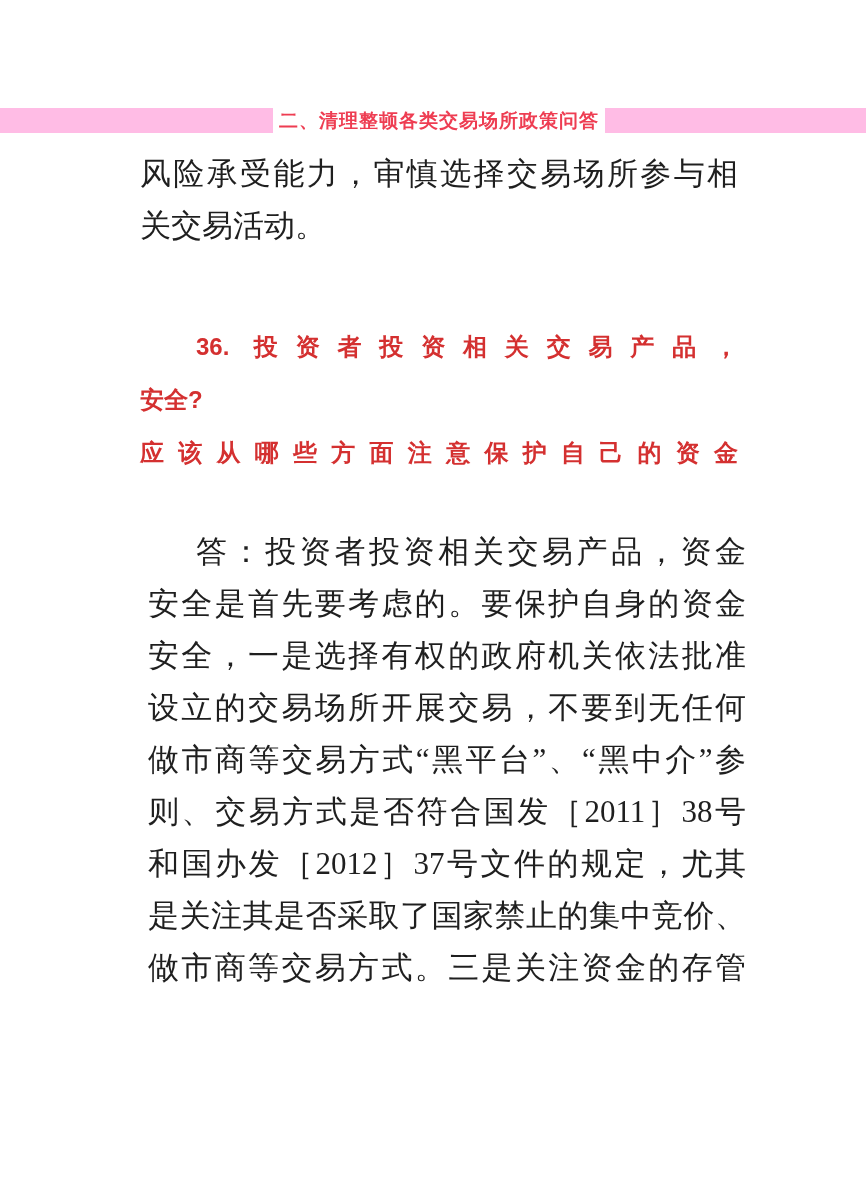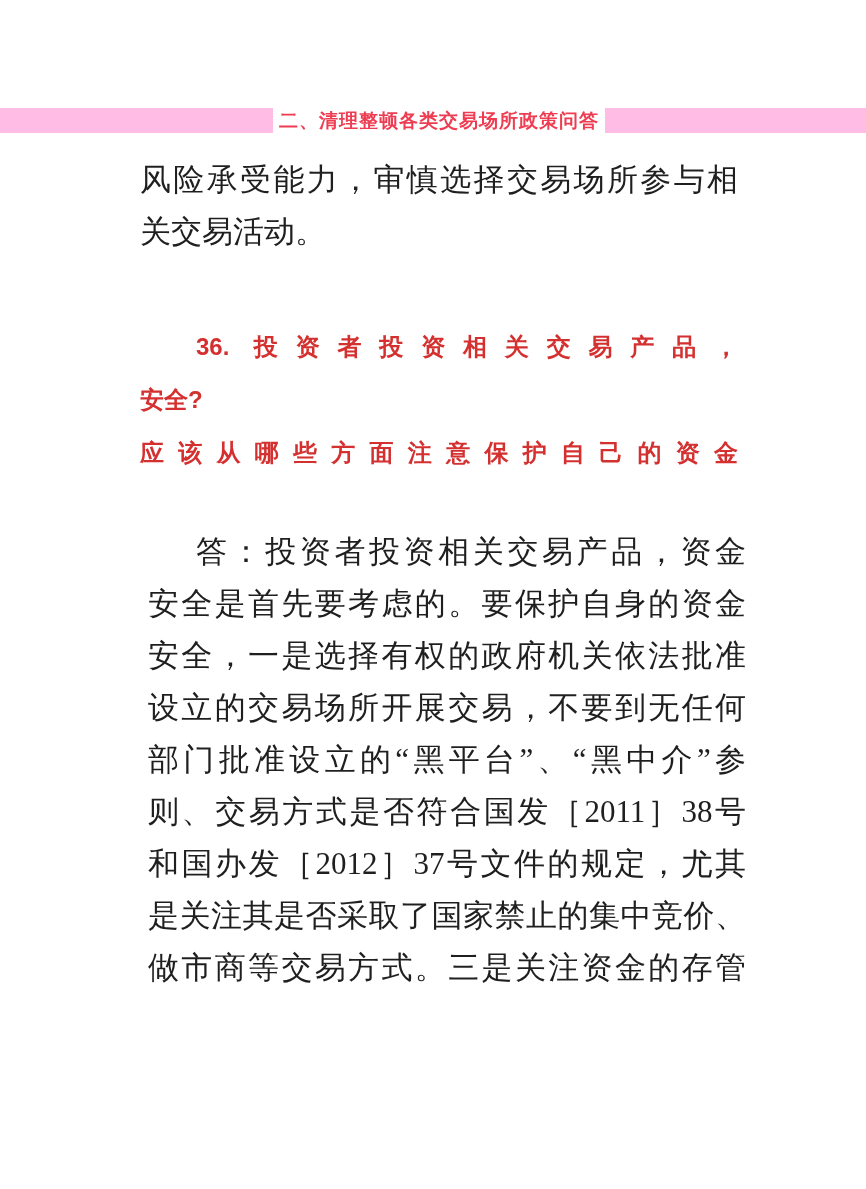--- a/index.html
+++ b/index.html
@@ -47,21 +47,21 @@
     color: #1f1f1f;
     white-space: nowrap;
   }
   .j {
     white-space: normal;
     text-align: justify;
     text-align-last: justify;
     text-justify: inter-character;
   }
 
-  .intro  { position: absolute; left: 140px; top: 154px; width: 598px; }
+  .intro  { position: absolute; left: 140px; top: 148px; width: 598px; }
 
   .question {
     position: absolute; left: 140px; top: 320px; width: 598px;
     font-family: "Liberation Sans", "DejaVu Sans", sans-serif;
   }
   .question .tline {
     height: 53px;
     line-height: 53px;
     font-size: 24px;
     font-weight: bold;
@@ -103,21 +103,21 @@
     <div class="tline j indent-q">36. 投资者投资相关交易产品，</div>
     <div class="tline">安全?</div>
     <div class="tline j">应该从哪些方面注意保护自己的资金</div>
   </div>
 
   <div class="answer">
     <div class="tline j indent-a">答：投资者投资相关交易产品，资金</div>
     <div class="tline j">安全是首先要考虑的。要保护自身的资金</div>
     <div class="tline j">安全，一是选择有权的政府机关依法批准</div>
     <div class="tline j">设立的交易场所开展交易，不要到无任何</div>
-    <div class="tline j">部门批准设立的“黑平台”、“黑中介”参</div>
+    <div class="tline j">做市商等交易方式“黑平台”、“黑中介”参</div>
     <div class="tline j">则、交易方式是否符合国发［2011］38号</div>
     <div class="tline j">和国办发［2012］37号文件的规定，尤其</div>
     <div class="tline j">是关注其是否采取了国家禁止的集中竞价、</div>
     <div class="tline j">做市商等交易方式。三是关注资金的存管</div>
   </div>
 
   <div class="page-number">— 53 —</div>
 
 </div>
 

